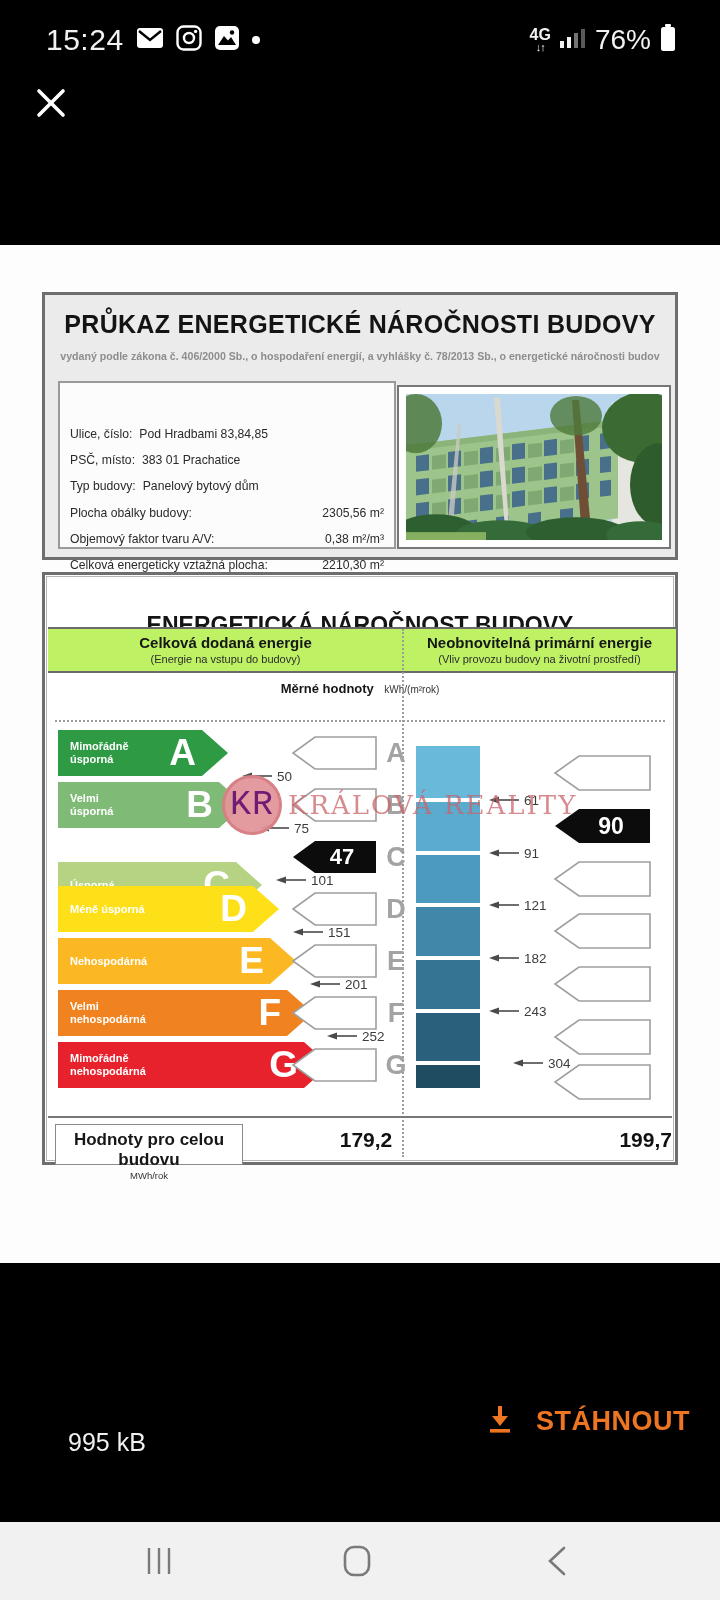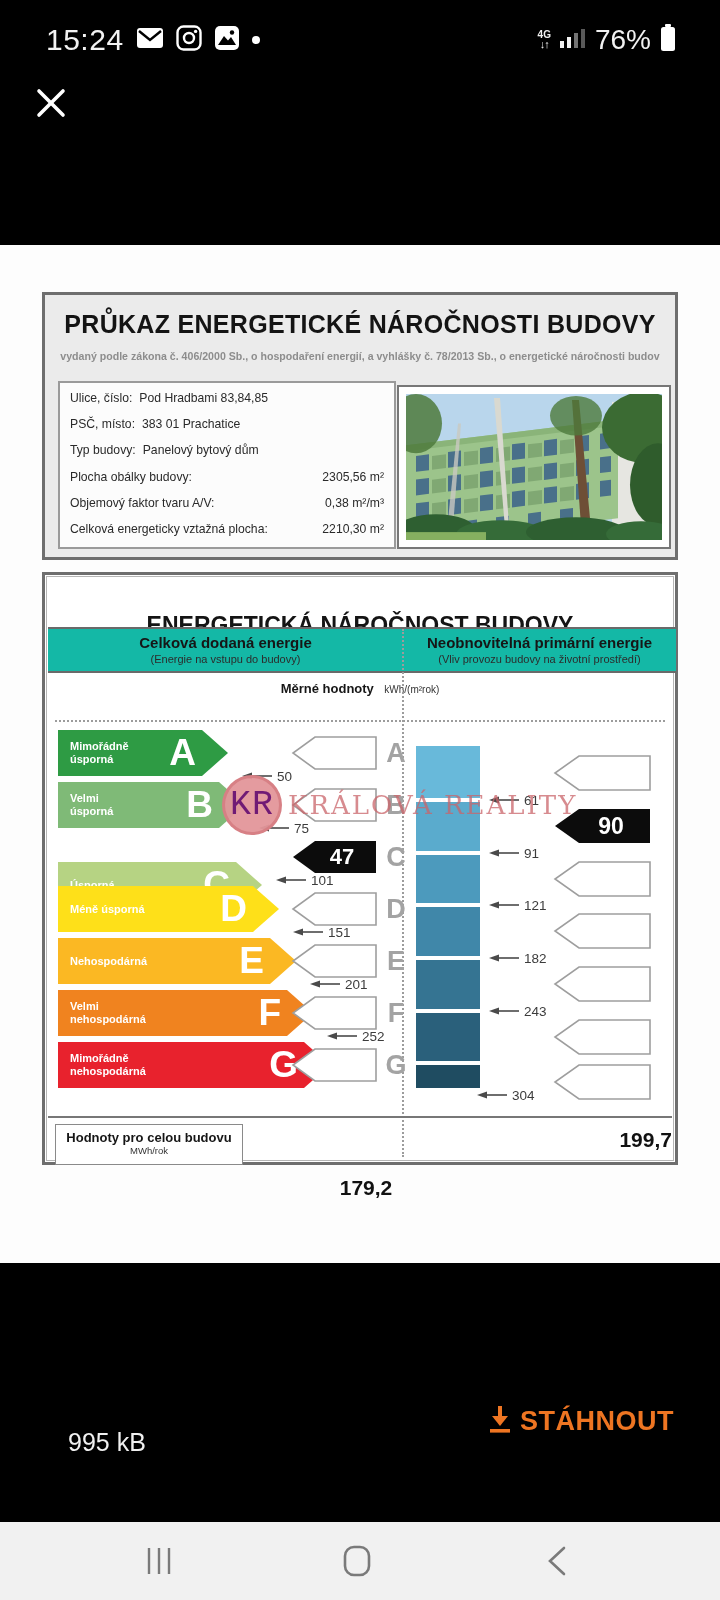--- a/index.html
+++ b/index.html
@@ -7,53 +7,53 @@
   body { font-family:"Liberation Sans", sans-serif; }
   .screen { position:relative; width:720px; height:1600px; background:#fff; overflow:hidden; margin:0 auto; }
 
   
   .top-black { position:absolute; left:0; top:0; width:720px; height:245px; background:#000; }
   .statusbar { position:absolute; left:0; top:0; width:720px; height:80px; color:#f2f2f2; }
   .sb-left { position:absolute; left:46px; top:0; height:80px; display:flex; align-items:center; gap:12px; }
   .sb-time { font-size:30px; letter-spacing:0.5px; }
   .sb-right { position:absolute; right:44px; top:0; height:80px; display:flex; align-items:center; gap:9px; }
   .net4g { display:flex; flex-direction:column; align-items:center; line-height:1; }
-  .net4g .g { font-size:10px; font-weight:bold; }
+  .net4g .g { font-size:16px; font-weight:bold; }
   .net4g .ud { font-size:11px; margin-top:-1px; letter-spacing:-1px; }
   .sb-pct { font-size:28px; }
   .sb-dot { width:8px; height:8px; border-radius:50%; background:#fff; }
 
   .close-x { position:absolute; left:34px; top:86px; width:40px; height:40px; cursor:pointer; }
 
   
   .page { position:absolute; left:0; top:245px; width:720px; height:1018px; background:#fdfdfd; }
 
   .box1 { position:absolute; left:42px; top:47px; width:636px; height:268px;
           background:#ebebeb; border:3px solid #6e6e6e; }
   .box1 .cert-title { position:absolute; left:0; top:15px; width:100%; text-align:center;
           font-size:25px; font-weight:bold; color:#141414; letter-spacing:0.3px; }
   .box1 .cert-sub { position:absolute; left:0; top:55px; width:100%; text-align:center;
           font-size:10.6px; font-weight:600; color:#8d8d8d; }
   .info-box { position:absolute; left:13px; top:86px; width:338px; height:168px;
           background:#fcfcfc; border:2px solid #9a9a9a; padding:8px 10px 0 10px; }
   .info-row { display:flex; align-items:baseline; height:26.2px; font-size:12.2px; color:#2a2a2a; white-space:nowrap; }
-  .info-row .lbl { font-weight:normal; }
+  .info-row .lbl { font-weight:normal;margin-top:36px; }
   .info-row .val { font-weight:normal; margin-left:7px; }
   .info-row.spread { justify-content:space-between; }
   .info-row.spread .val { margin-left:0; }
   .photo-box { position:absolute; left:352px; top:90px; width:274px; height:164px;
           background:#fff; border:2px solid #777; padding:7px; }
   .photo-box svg { display:block; width:100%; height:100%; }
 
   .box2 { position:absolute; left:42px; top:327px; width:636px; height:593px;
           background:#fff; border:3px solid #6e6e6e; }
   .inner-frame { position:absolute; inset:1px; border:1px solid #b5b5b5; pointer-events:none; }
   .chart-title { position:absolute; left:0; top:13px; width:100%; text-align:center;
           font-size:23px; font-weight:bold; color:#141414;margin-top:24px; }
-  .head-row { position:absolute; left:3px; top:52px; width:628px; height:46px; background:#14b8a6;
+  .head-row { position:absolute; left:3px; top:52px; width:628px; height:46px; background:#bef264;
           border-top:2px solid #6a6a6a; border-bottom:2px solid #6a6a6a; display:flex; }
   .head-cell { width:50%; text-align:center; padding-top:5px; }
   .head-cell:first-child { width:355px; }
   .head-cell:last-child { flex:1; }
   .head-main { font-size:15px; font-weight:bold; color:#161616; line-height:1.25; }
   .head-sub { font-size:11px; color:#2c2c2c; }
   .scale-row { position:absolute; left:0; top:104px; width:100%; text-align:center; }
   .scale-row .sl { font-size:13px; font-weight:bold; color:#161616; }
   .scale-row .su { font-size:10px; color:#333; margin-left:6px; }
   .dot-h { position:absolute; left:10px; right:10px; top:145px; border-top:2px dotted #9c9c9c; }
@@ -76,21 +76,21 @@
 
   
   .thr { position:absolute; display:flex; align-items:center; height:14px; }
   .thr span { font-size:13.5px; color:#3c3c3c; margin-left:4px; }
   .thr svg { display:block; }
   .tl0 { left:196px; top:194px; } .tl1 { left:213px; top:246px; }
   .tl2 { left:230px; top:298px; } .tl3 { left:247px; top:350px; }
   .tl4 { left:264px; top:402px; } .tl5 { left:281px; top:454px; }
   .tr0 { left:443px; top:218px; } .tr1 { left:443px; top:271px; }
   .tr2 { left:443px; top:323px; } .tr3 { left:443px; top:376px; }
-  .tr4 { left:443px; top:429px; } .tr5 { left:431px; top:481px;margin-top:32px; }
+  .tr4 { left:443px; top:429px; } .tr5 { left:467px; top:481px; }
 
   
   .marrow { position:absolute; left:246px; width:86px; height:34px; }
   .marrow svg { display:block; }
   .marrow .mval { position:absolute; left:20px; right:4px; top:0; height:34px;
           text-align:center; font-size:22px; font-weight:bold; color:#fff; line-height:34px; }
   .ma0{top:161px;} .ma1{top:213px;} .ma2{top:265px;} .ma3{top:317px;}
   .ma4{top:369px;} .ma5{top:421px;} .ma6{top:473px;}
   .colletter { position:absolute; left:334px; width:34px; text-align:center;
           font-size:27px; font-weight:bold; color:#a3a3a3; }
@@ -109,39 +109,39 @@
   .rarrow svg { display:block; }
   .rarrow .mval { position:absolute; left:22px; right:4px; top:0; height:36px;
           text-align:center; font-size:23px; font-weight:bold; color:#fff; line-height:36px; }
   .ra0{top:180px;} .ra1{top:233px;} .ra2{top:286px;} .ra3{top:338px;}
   .ra4{top:391px;} .ra5{top:444px;} .ra6{top:489px;}
 
   
   .totals { position:absolute; left:3px; right:3px; top:541px; height:47px; border-top:2px solid #777; }
   .tot-cell { position:absolute; left:7px; top:6px; width:188px; height:41px;
           border:1px solid #8a8a8a; background:#fff; text-align:center; padding-top:5px; }
-  .tot-lbl { font-size:13px; font-weight:bold; color:#161616; }
+  .tot-lbl { font-size:17px; font-weight:bold; color:#161616; }
   .tot-unit { font-size:9.5px; color:#333; }
   .tot-val { position:absolute; top:10px; font-size:21px; font-weight:bold; color:#111; }
-  .tv-left { left:240px; width:156px; text-align:center;margin-top:48px; }
+  .tv-left { left:240px; width:156px; text-align:center; }
   .tv-right { left:466px; width:158px; text-align:right; }
 
   
   .wm-circle { position:absolute; left:222px; top:530px; width:60px; height:60px; border-radius:50%;
           background:rgba(227,150,154,0.95); border:3px solid rgba(214,125,131,0.9);
           color:#701a75; font-family:Liberation Mono, monospace; font-size:35px;
           display:flex; align-items:center; justify-content:center; letter-spacing:1px; }
   .wm-text { position:absolute; left:288px; top:545px; font-family:"DejaVu Serif", serif;
           font-size:26px; color:rgba(202,100,106,0.75); letter-spacing:2px; white-space:nowrap; }
 
   
   .footer { position:absolute; left:0; top:1263px; width:720px; height:259px; background:#000; color:#fff; }
   .f-name { position:absolute; left:68px; top:118px; font-size:30px; color:#f5f5f5; }
   .f-size { position:absolute; left:68px; top:165px; font-size:25px; color:#f0f0f0; }
-  .dl-btn { position:absolute; left:484px; top:140px; display:flex; align-items:center; gap:4px; cursor:pointer; }
+  .dl-btn { position:absolute; left:484px; top:140px; display:flex; align-items:center; gap:20px; cursor:pointer; }
   .dl-btn .dl-label { font-size:27px; font-weight:bold; letter-spacing:0.5px; }
 
   
   .navbar { position:absolute; left:0; top:1522px; width:720px; height:78px; background:#f1f1f1; }
   .nav-ico { position:absolute; top:18px; width:42px; height:42px; display:flex;
           align-items:center; justify-content:center; cursor:pointer; }
   .nav-recents { left:138px; } .nav-home { left:336px; } .nav-back { left:536px; }
 </style>
 </head>
 <body>

